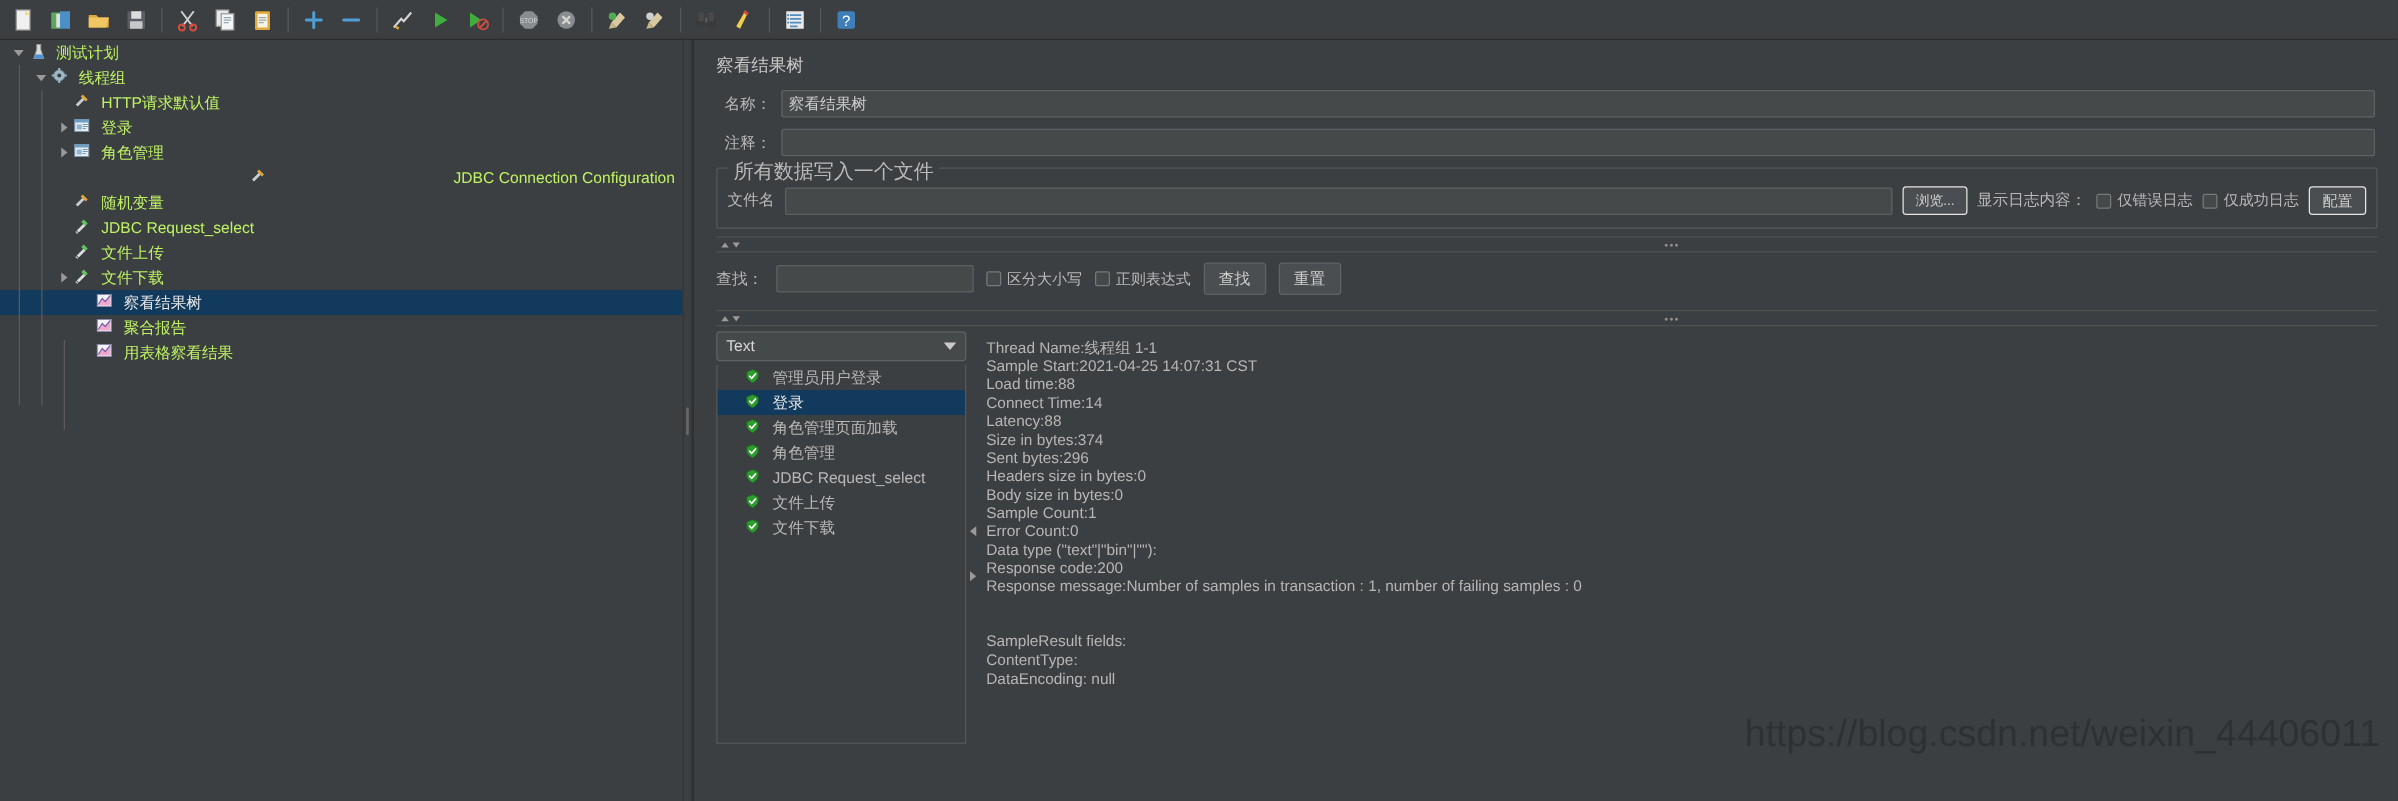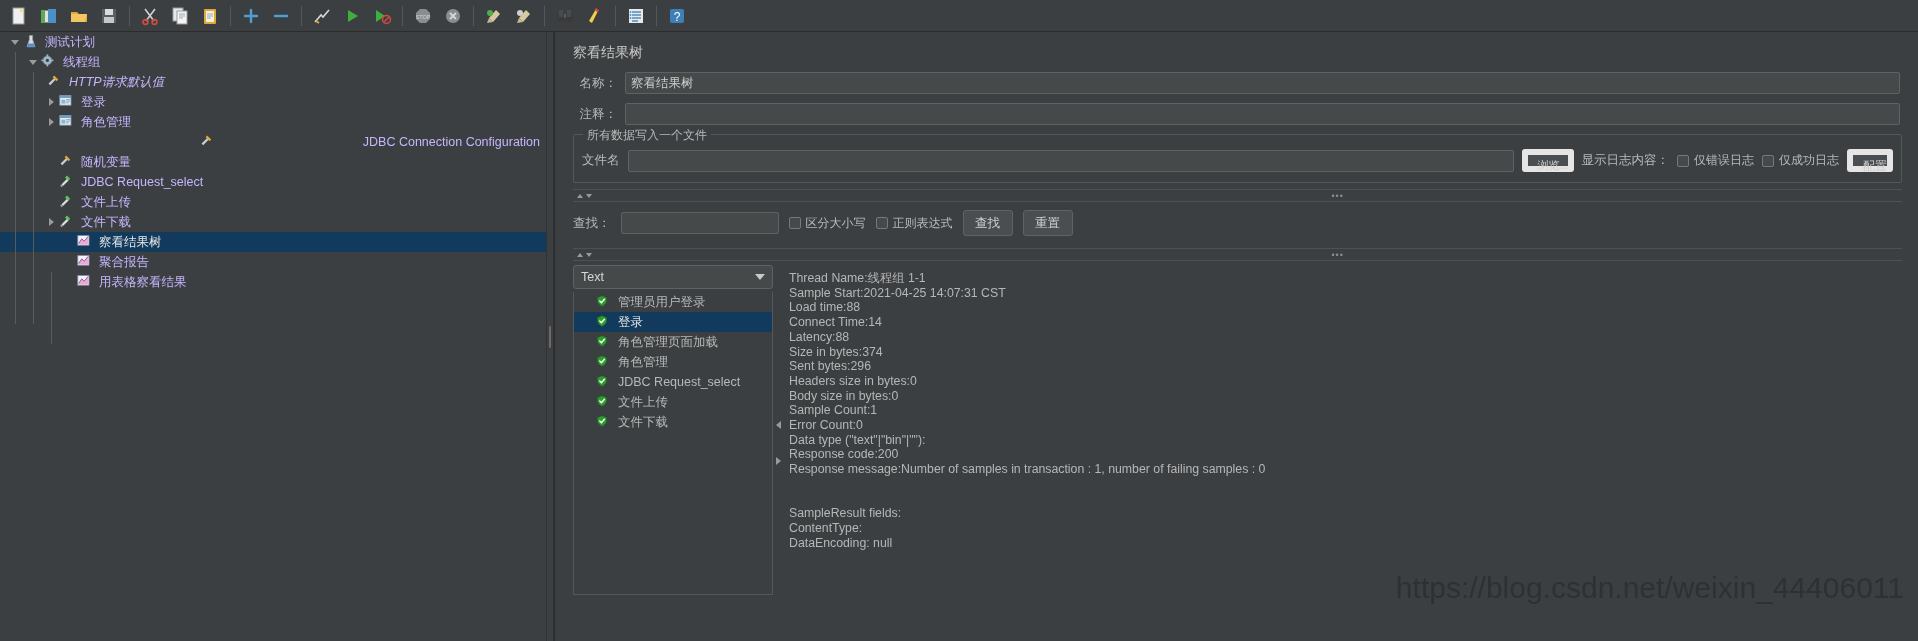--- a/index.html
+++ b/index.html
@@ -39,21 +39,21 @@
     display: flex; align-items: center; justify-content: center;
     border-left: 1px solid #323232; border-right: 1px solid #323232;
   }
   #splitter .grip { width: 2px; height: 22px; background: #6a6a6a; border-radius:1px;}
   #right-pane { flex: 1; height: 100%; background: #3c3f41; position: relative;
                 border-left:1px solid #2b2b2b; padding: 0; overflow:hidden;}
 
   
   .tnode {
     height: 20px; display: flex; align-items: center;
-    font-size: 12.5px; color: #c4b5fd; white-space: nowrap;
+    font-size: 12.5px; color: #bef264; white-space: nowrap;
     padding-right: 6px;
   }
   .tnode.sel { background: #113a5c; color: #e6e6e6; }
   .toggle { width: 14px; height: 20px; display:flex; align-items:center; justify-content:center; }
   .tri { width:0;height:0; }
   .tri.closed { border-left: 5px solid #9a9a9a; border-top: 4px solid transparent; border-bottom: 4px solid transparent;}
   .tri.open { border-top: 5px solid #9a9a9a; border-left: 4px solid transparent; border-right: 4px solid transparent;}
   .tico { width: 18px; height:18px; margin-right:5px; display:flex; align-items:center; justify-content:center;}
   .tlabel { line-height: 20px; }
   .guide { position:absolute; width:1px; background:#5a5a5a; }
@@ -66,25 +66,25 @@
     flex:1; height: 22px; background:#45494a; border:1px solid #5e6264;
     color:#cdcdcd; font-size: 12.5px; padding: 0 5px; line-height: 20px;
     border-radius: 2px; outline:none; font-family: inherit;
   }
   .group {
     margin: 2px 16px 0 18px; border: 1px solid #555859; border-radius: 2px;
     position: relative; padding: 14px 8px 10px 8px;
   }
   .group-title {
     position: absolute; top: -8px; left: 9px; background: #3c3f41;
-    padding: 0 4px; font-size: 12px; color: #b9b9b9;
+    padding: 0 4px; font-size: 16px; color: #b9b9b9;
   }
   .filerow { display:flex; align-items:center; gap: 8px; }
   .btn {
-    background:#4a4e50; border:6px solid #e5e5e5; color:#cfcfcf;
+    background:#4a4e50; border:1px solid #e5e5e5; color:#cfcfcf;
     font-size:12px; border-radius:3px; padding: 3px 10px; height:23px;
     font-family: Liberation Sans, sans-serif; cursor:default; white-space:nowrap;
   }
   .cbx { width:12px; height:12px; border:1px solid #76797b; background:#45494a; border-radius:2px; display:inline-block;}
   .cbwrap { display:flex; align-items:center; gap:5px; font-size:12px; color:#b9b9b9; white-space:nowrap;}
 
   .collapsebar {
     display:flex; align-items:center; justify-content:space-between;
     height:13px; margin: 6px 16px 0 18px;
     border-top:1px solid #4e5152; border-bottom:1px solid #4e5152; background:#3c3f41;
@@ -340,21 +340,21 @@
               <g fill="#9fb8c8">
                 <rect x="7" y="0.5" width="2" height="3"></rect>
                 <rect x="7" y="12.5" width="2" height="3"></rect>
                 <rect x="0.5" y="7" width="3" height="2"></rect>
                 <rect x="12.5" y="7" width="3" height="2"></rect>
               </g>
             </svg>
           </span>
           <span class="tlabel">线程组</span>
         </div>
-        <div class="tnode" style="padding-left: 32px; font-style: italic;">
+        <div class="tnode" style="padding-left: 44px;">
           <span class="toggle"></span>
           <span class="tico">
             <svg class="ico" width="16" height="16" viewBox="0 0 20 20">
               <path d="M2 12 L9 5 L11 7 L4 14 Z" fill="#c9cdd1"></path>
               <path d="M9 2 L14 7 L12 9 L7 4 Z" fill="#e0a838"></path>
             </svg>
           </span>
           <span class="tlabel">HTTP请求默认值</span>
         </div>
         <div class="tnode" style="padding-left: 44px;">

